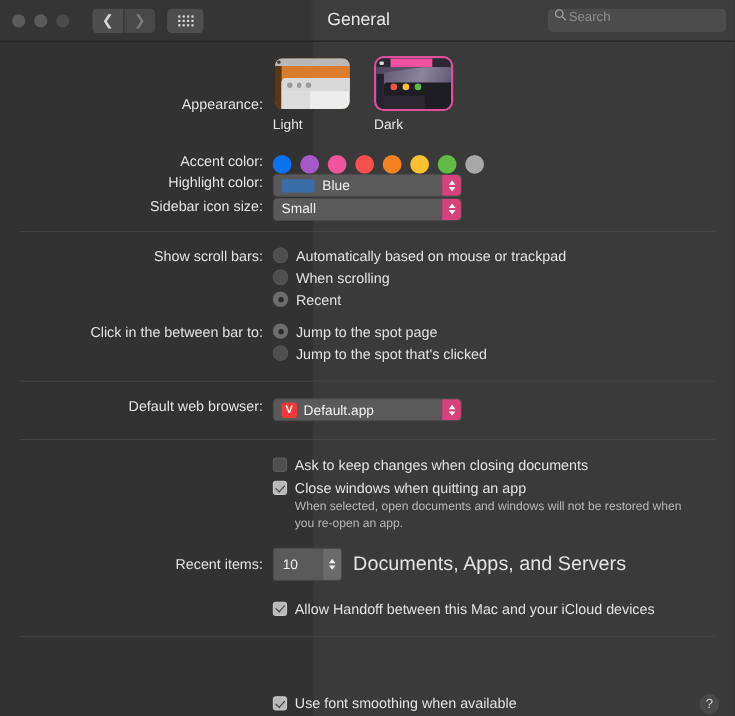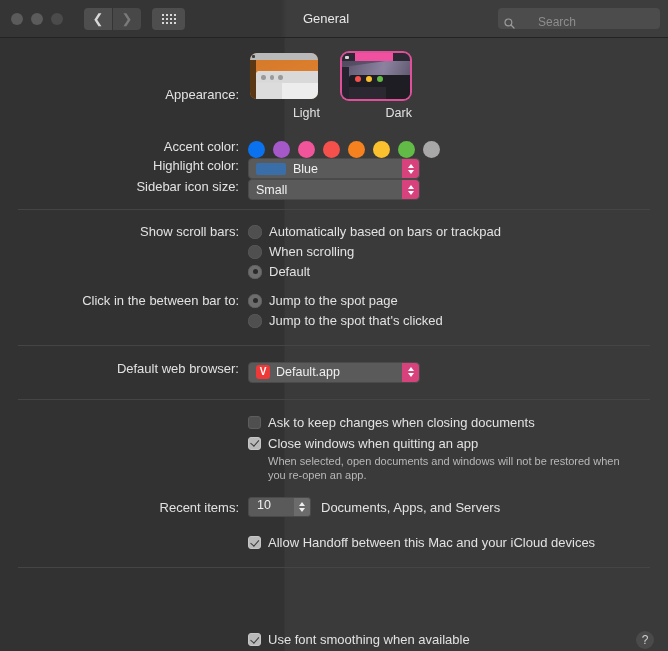--- a/index.html
+++ b/index.html
@@ -37,27 +37,27 @@
   .navbtn:last-child { border-radius: 0 4px 4px 0; color: #7a7a7a; background: #484848; }
   .gridbtn {
     width: 33px; height: 22px; background: #4e4e4e; border-radius: 4px;
     margin-left: 11px; display: flex; align-items: center; justify-content: center;
   }
   .griddots { display: grid; grid-template-columns: repeat(4, 2px); gap: 2px; }
   .griddots i { width: 2px; height: 2px; background: #d8d8d8; display: block; }
 
   .toolbar-title {
     position: absolute; left: 0; right: 16px; text-align: center;
-    font-size: 13px; color: #e8e8e8; pointer-events: none;
+    font-size: 16px; color: #e8e8e8; pointer-events: none;
   }
   .searchfield {
     position: absolute; right: 8px; top: 8px;
     width: 162px; height: 21px; border-radius: 4px;
     background: #4c4c4c;
-    display: flex; align-items: flex-end; padding: 0 6px; gap: 23px;
+    display: flex; align-items: flex-start; padding: 0 6px; gap: 2px;
   }
   .searchfield svg { flex: none; }
   .search-ph { font-size: 12px; color: #8d8d8d; }
 
   
   .content {
     position: relative; height: 613px;
     background: linear-gradient(to right, #323232 0%, #323232 42.5%, #3a3a3a 42.7%, #3a3a3a 100%);
     padding-top: 12px;
   }
@@ -66,21 +66,21 @@
     width: 248px; text-align: right; padding-right: 9px;
     font-size: 13px; color: #e2e2e2; flex: none;
   }
   .ctl { flex: 1; }
 
   .divider { height: 1px; background: #454545; margin: 0 18px; }
 
   
   .appearance-row { margin-top: 3px; }
   .thumbs { display: flex; gap: 20px; }
-  .thumbwrap { width: 72px; text-align: right; }
+  .thumbwrap { width: 72px; text-align: left; }
   .thumb {
     width: 68px; height: 46px; border-radius: 7px; overflow: hidden;
     position: relative; margin: 0 auto;
   }
   .thumb.sel { box-shadow: 0 0 0 2px #e0509a; }
   .thumb-label { font-size: 12.5px; color: #e2e2e2; margin-top: 7px; }
 
   
   .lt-bg { position: absolute; inset: 0; background: linear-gradient(160deg,#8a5a2c 0%, #b5763a 45%, #c98a44 100%); }
   .lt-menubar { position: absolute; top: 0; left: 0; right: 0; height: 7px; background: #b9b9b9; }
@@ -148,33 +148,33 @@
         display:flex; align-items:center; justify-content:center; box-shadow: inset 0 0 0 .5px #5c5c5c; }
   .rb.on { background: #6d6d6d; }
   .rb.on::after { content:''; width: 5px; height: 5px; border-radius: 50%; background: #2a2a2a; }
   .opt-label { font-size: 13px; color: #e2e2e2; }
   .radio-row { display: flex; align-items: center; gap: 7px; margin-bottom: 5px; }
 
   .helptext { font-size: 11px; color: #b8b8b8; line-height: 1.35; margin: 2px 0 0 20px; max-width: 370px; }
 
   
   .numfield {
-    display: inline-flex; height: 20px; width: 63px;
+    display: inline-flex; align-items: center; height: 30px; width: 63px;
     background: #5a5a5a; border-radius: 3px; position: relative; padding-left: 8px;
     border: .5px solid #4a4a4a;
   }
   .numfield .nval { font-size: 12.5px; color: #f0f0f0; }
   .numfield .nstep {
     position: absolute; right: 0; top: 0; bottom: 0; width: 16px;
     background: #6b6b6b; border-radius: 0 3px 3px 0;
     display: flex; align-items: center; justify-content: center;
   }
   .numfield .chev .up { border-bottom-color: #efefef; }
   .numfield .chev .dn { border-top-color: #efefef; }
-  .after-text { font-size: 13px; color: #e2e2e2; margin-left: 10px; }
+  .after-text { font-size: 18px; color: #e2e2e2; margin-left: 10px; }
 
   .help-btn {
     position: absolute; right: 14px; bottom: 2px; width: 18px; height: 18px;
     border-radius: 50%; background: #4a4a4a; color: #cfcfcf;
     font-size: 12px; display: flex; align-items: center; justify-content: center;
   }
   .cut-row { position: absolute; left: 0; right: 0; bottom: -2px; }
 </style>
 </head>
 <body>
@@ -323,29 +323,29 @@
     </div>
 
 
     <div class="divider" style="margin-top:9px"></div>
 
     <div class="row" style="margin-top:14px">
       <div class="lbl">Show scroll bars:</div>
       <div class="ctl">
         <div class="radio-row">
           <span class="rb"></span>
-          <span class="opt-label">Automatically based on bars or trackpad</span>
+          <span class="opt-label">Automatically based on mouse or trackpad</span>
         </div>
         <div class="radio-row">
           <span class="rb"></span>
           <span class="opt-label">When scrolling</span>
         </div>
         <div class="radio-row">
           <span class="rb on"></span>
-          <span class="opt-label">Default</span>
+          <span class="opt-label">Recent</span>
         </div>
       </div>
     </div>
 
     <div class="row" style="margin-top:9px">
       <div class="lbl">Click in the between bar to:</div>
       <div class="ctl">
         <div class="radio-row">
           <span class="rb on"></span>
           <span class="opt-label">Jump to the spot page</span>

